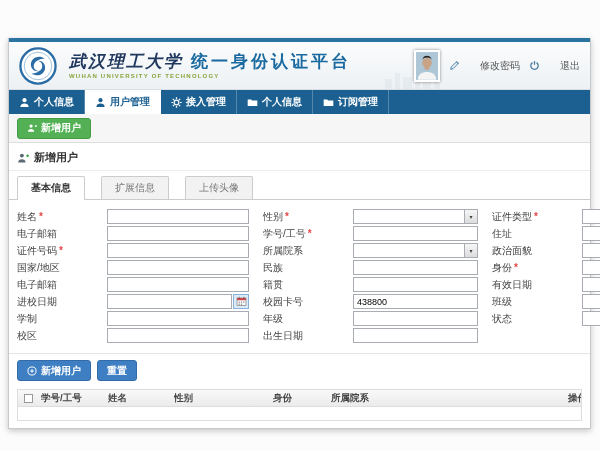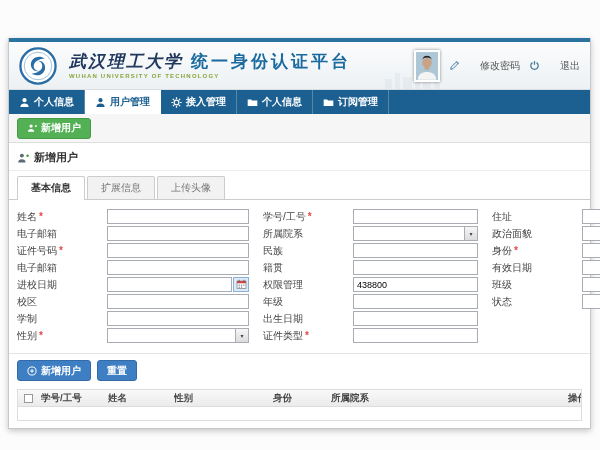--- a/index.html
+++ b/index.html
@@ -45,21 +45,21 @@
   .btn.green { background:var(--accent-green,#53b054); border-color:#449a45; color:#fff; font-weight:bold; }
   .btn.blue  { background:var(--accent-blue,#3e7fc4);  border-color:#336aa8; color:#fff; font-weight:bold; }
 
   
   .section-head { padding:7px 8px 5px; display:flex; align-items:center; gap:5px; font-size:11px;
     font-weight:bold; color:#333; border-bottom:1px solid #ececec; }
   .sicon { width:12px; height:12px; display:inline-flex; }
   .sicon svg { width:100%; height:100%; }
   .tabs { display:flex; padding:0 8px; border-bottom:1px solid #ccc; margin-top:5px; align-items:flex-end; }
   .ftab { font-size:10px; padding:4px 13px; border:1px solid #ccc; border-bottom:none; background:#f2f2f2;
-    color:#777; margin-right:2px; border-radius:2px 2px 0 0; cursor:pointer; white-space:nowrap; }
+    color:#777; margin-right:16px; border-radius:2px 2px 0 0; cursor:pointer; white-space:nowrap; }
   .ftab.active { background:#fff; color:#333; font-weight:bold; margin-bottom:-1px; padding-bottom:5px; }
 
   
   .form { display:grid; grid-template-columns:1fr 1fr 1fr; grid-auto-flow:column;
     grid-template-rows:repeat(8,17px); column-gap:14px; padding:8px 8px 9px; border-bottom:1px solid #e4e4e4; }
   .field { display:flex; align-items:center; height:17px; }
   .flabel { width:58px; flex:none; font-size:10px; color:#444; display:flex; gap:2px; align-items:center; white-space:nowrap; }
   .req { color:var(--required,#e64545); font-weight:bold; font-size:10px; }
   .fctrl { flex:1; display:flex; min-width:0;padding-left:32px; }
   .finput { flex:1; min-width:0; height:15px; border:1px solid #a9adb3; font-size:9px; padding:0 3px;
@@ -261,20 +261,30 @@
         <span class="flabel">
           <span>证件号码</span>
           <span class="req">*</span>
         </span>
         <span class="fctrl">
           <input class="finput" style="">
 
         </span>
       </div>
 
+      <div class="field">
+        <span class="flabel">
+          <span>国家/地区</span>
+
+        </span>
+        <span class="fctrl">
+          <input class="finput" style="">
+
+        </span>
+      </div>
 
       <div class="field">
         <span class="flabel">
           <span>电子邮箱</span>
 
         </span>
         <span class="fctrl">
           <input class="finput" style="">
 
         </span>
@@ -302,32 +312,32 @@
                   <rect x="7.1" y="11" width="1.8" height="1.8"></rect>
                 </g>
               </svg>
             </span>
           </span>
         </span>
       </div>
 
       <div class="field">
         <span class="flabel">
+          <span>学制</span>
+
+        </span>
+        <span class="fctrl">
+          <input class="finput" style="">
+
+        </span>
+      </div>
+
+      <div class="field">
+        <span class="flabel">
           <span>校区</span>
-
-        </span>
-        <span class="fctrl">
-          <input class="finput" style="">
-
-        </span>
-      </div>
-
-      <div class="field">
-        <span class="flabel">
-          <span>学制</span>
 
         </span>
         <span class="fctrl">
           <input class="finput" style="">
 
         </span>
       </div>
 
       <div class="field">
         <span class="flabel">
@@ -385,21 +395,21 @@
 
         </span>
         <span class="fctrl">
           <input class="finput" style="">
 
         </span>
       </div>
 
       <div class="field">
         <span class="flabel">
-          <span>权限管理</span>
+          <span>校园卡号</span>
 
         </span>
         <span class="fctrl">
           <input class="finput" value="438800" style="">
 
         </span>
       </div>
 
       <div class="field">
         <span class="flabel">

